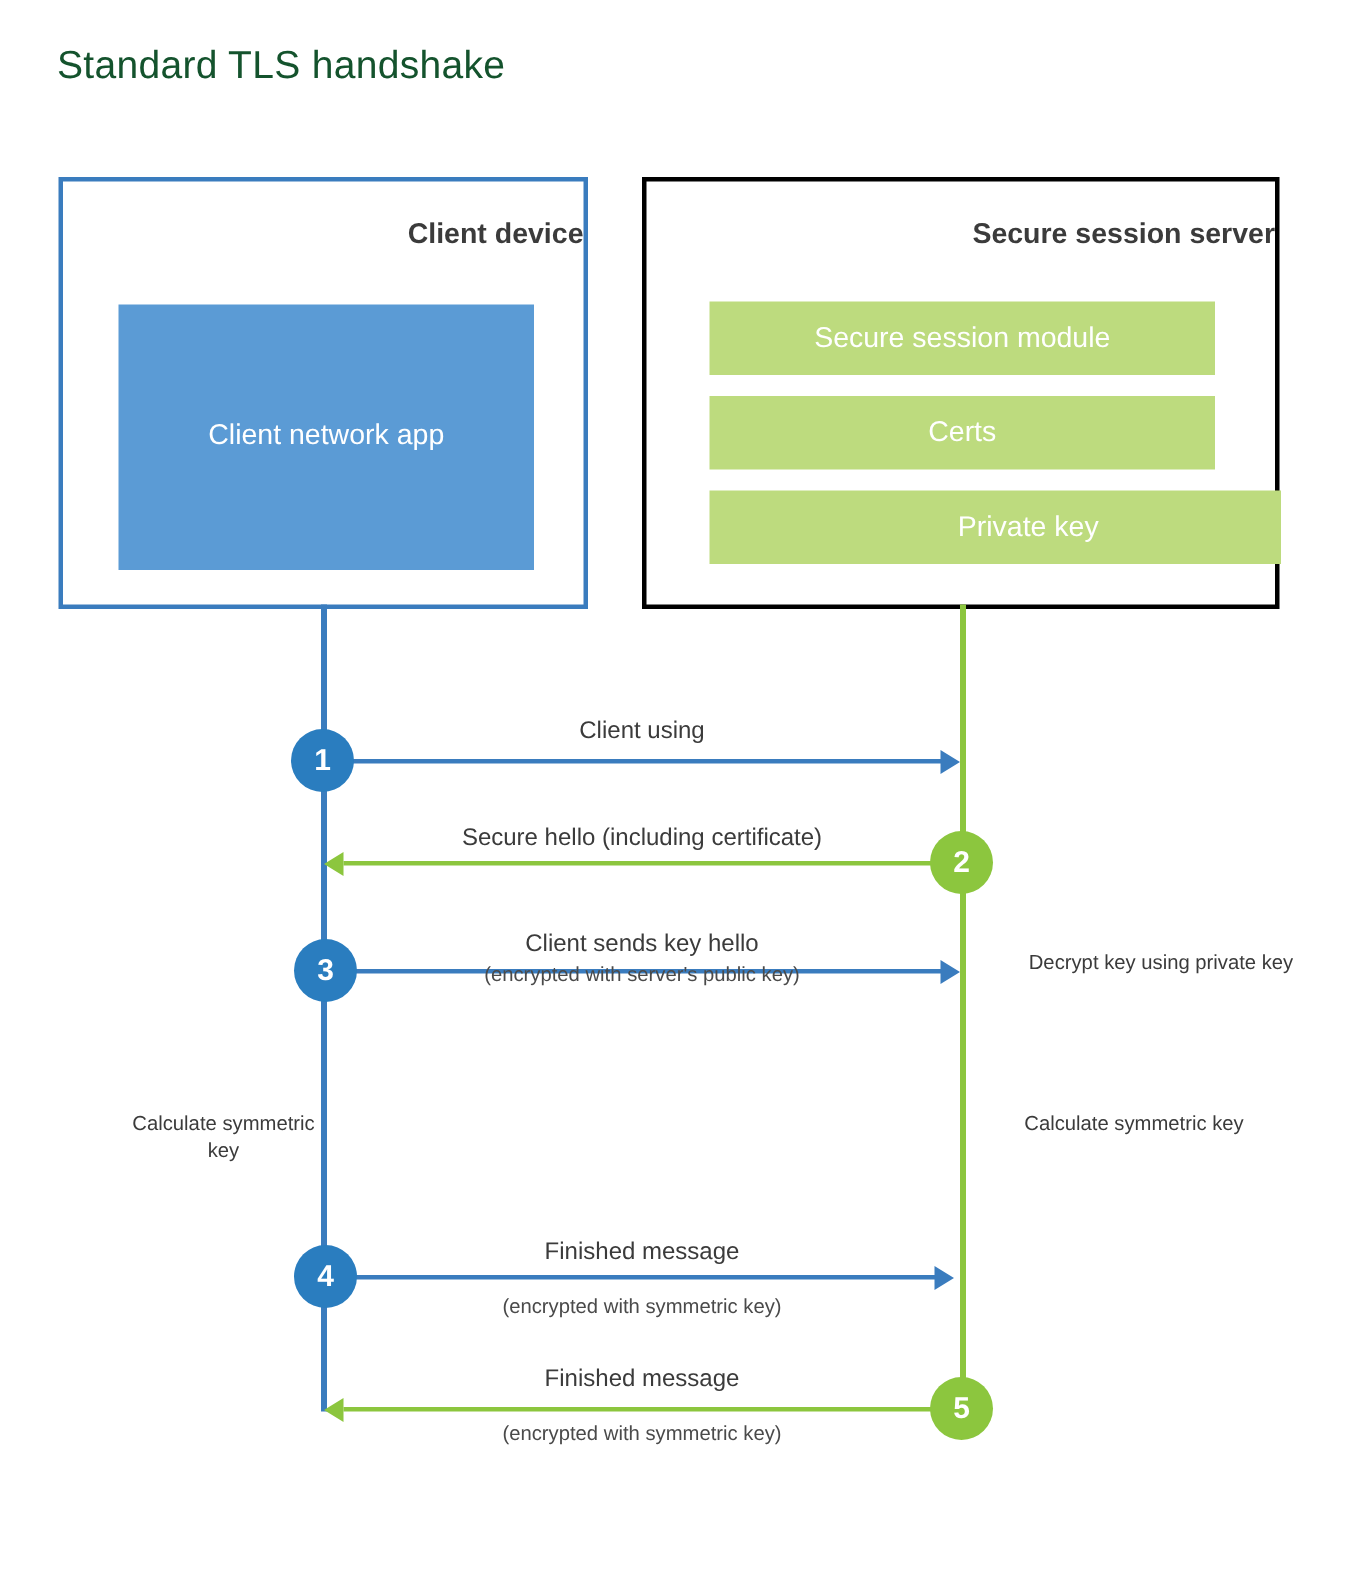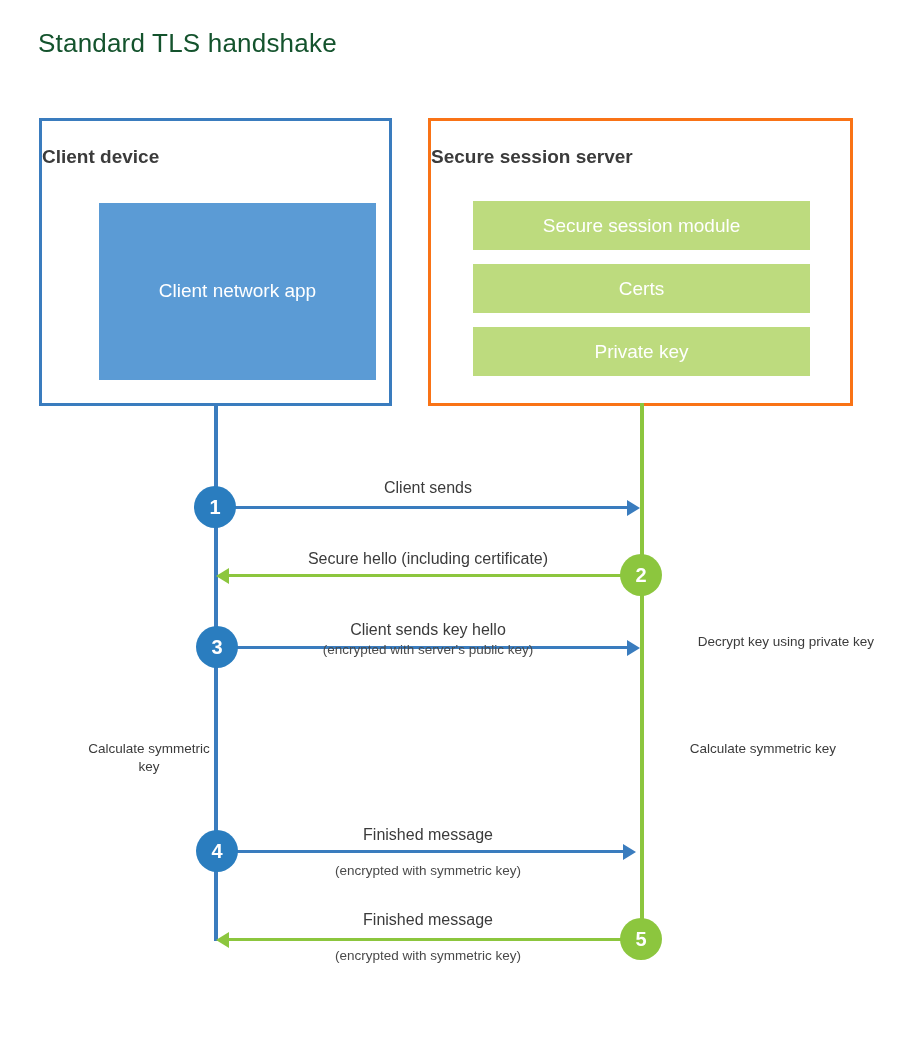--- a/index.html
+++ b/index.html
@@ -38,28 +38,28 @@
     top: 118px;
     width: 353px;
     height: 288px;
     border: 3px solid #3a7cbe;
   }
   #server-box {
     left: 428px;
     top: 118px;
     width: 425px;
     height: 288px;
-    border: 3px solid #f97316;
+    border: 3px solid #000000;
   }
   .endpoint-title {
     position: absolute;
     left: 0;
     right: 0;
     top: 25px;
-    text-align: left;
+    text-align: right;
     font-size: 19px;
     font-weight: bold;
     color: #3b3b3b;
   }
 
   
   #client-network-app {
     position: absolute;
     left: 37px;
     top: 82px;
@@ -68,40 +68,39 @@
     background: #5b9bd5;
     color: #ffffff;
     font-size: 19px;
     display: flex;
     align-items: center;
     justify-content: center;
     text-align: center;
     line-height: 1.3;
     padding: 0 18px;
     box-sizing: border-box;
-    margin-left: 20px;
   }
 
   
   .server-bar {
     position: absolute;
     left: 42px;
     width: 337px;
     height: 49px;
     background: #bddb7e;
     color: #ffffff;
     font-size: 19px;
     display: flex;
     align-items: center;
     justify-content: center;
     text-align: center;
   }
   #server-bar-0 { top: 80px; }
   #server-bar-1 { top: 143px; }
-  #server-bar-2 { top: 206px; }
+  #server-bar-2 { top: 206px; padding-left: 44px; }
 
   
   .lifeline {
     position: absolute;
     width: 4px;
   }
   #client-lifeline {
     left: 214px;
     top: 403px;
     height: 538px;
@@ -164,21 +163,21 @@
     white-space: nowrap;
   }
 
   
   .side-note {
     position: absolute;
     color: #3b3b3b;
     font-size: 13.5px;
     line-height: 1.35;
   }
-  .side-note.right-side { text-align: right; }
+  .side-note.right-side { text-align: center; }
   .side-note.left-side  { text-align: center; }
 </style>
 </head>
 <body>
 
 <div id="diagram-title">Standard TLS handshake</div>
 
 <div id="client-device-box" class="endpoint-box">
   <div class="endpoint-title">Client device</div>
   <div id="client-network-app">Client network app</div>
@@ -187,21 +186,21 @@
 <div id="server-box" class="endpoint-box">
   <div class="endpoint-title">Secure session server</div>
   <div id="server-bar-0" class="server-bar">Secure session module</div>
   <div id="server-bar-1" class="server-bar">Certs</div>
   <div id="server-bar-2" class="server-bar">Private key</div>
 </div>
 
 <div id="client-lifeline" class="lifeline"></div>
 <div id="server-lifeline" class="lifeline"></div>
 
-<div class="msg-label" style="left:216px; top:479px; width:424px;">Client sends</div>
+<div class="msg-label" style="left:216px; top:479px; width:424px;">Client using</div>
 <div class="msg-line blue" style="left:216px; top:506px; width:412px;"></div>
 <div class="arrow-head right blue" style="left:627px; top:499.5px;"></div>
 <div class="step-circle blue" style="left:194px; top:486px;">1</div>
 
 <div class="msg-label" style="left:216px; top:550px; width:424px;">Secure hello (including certificate)</div>
 <div class="msg-line green" style="left:229px; top:574px; width:399px;"></div>
 <div class="arrow-head left green" style="left:216px; top:567.5px;"></div>
 <div class="step-circle green" style="left:620px; top:554px;">2</div>
 
 <div class="msg-label" style="left:216px; top:621px; width:424px;">Client sends key hello</div>

